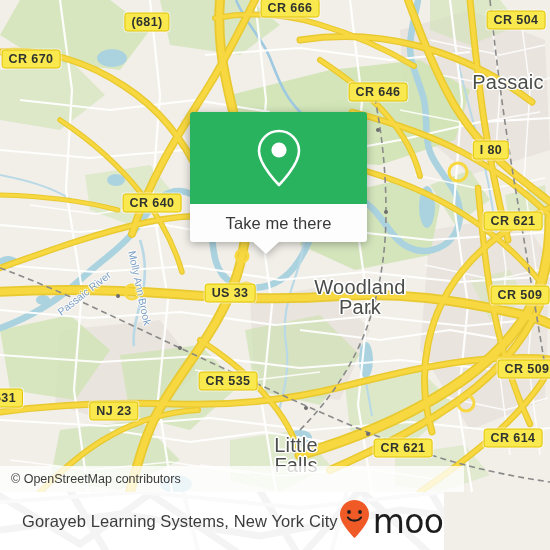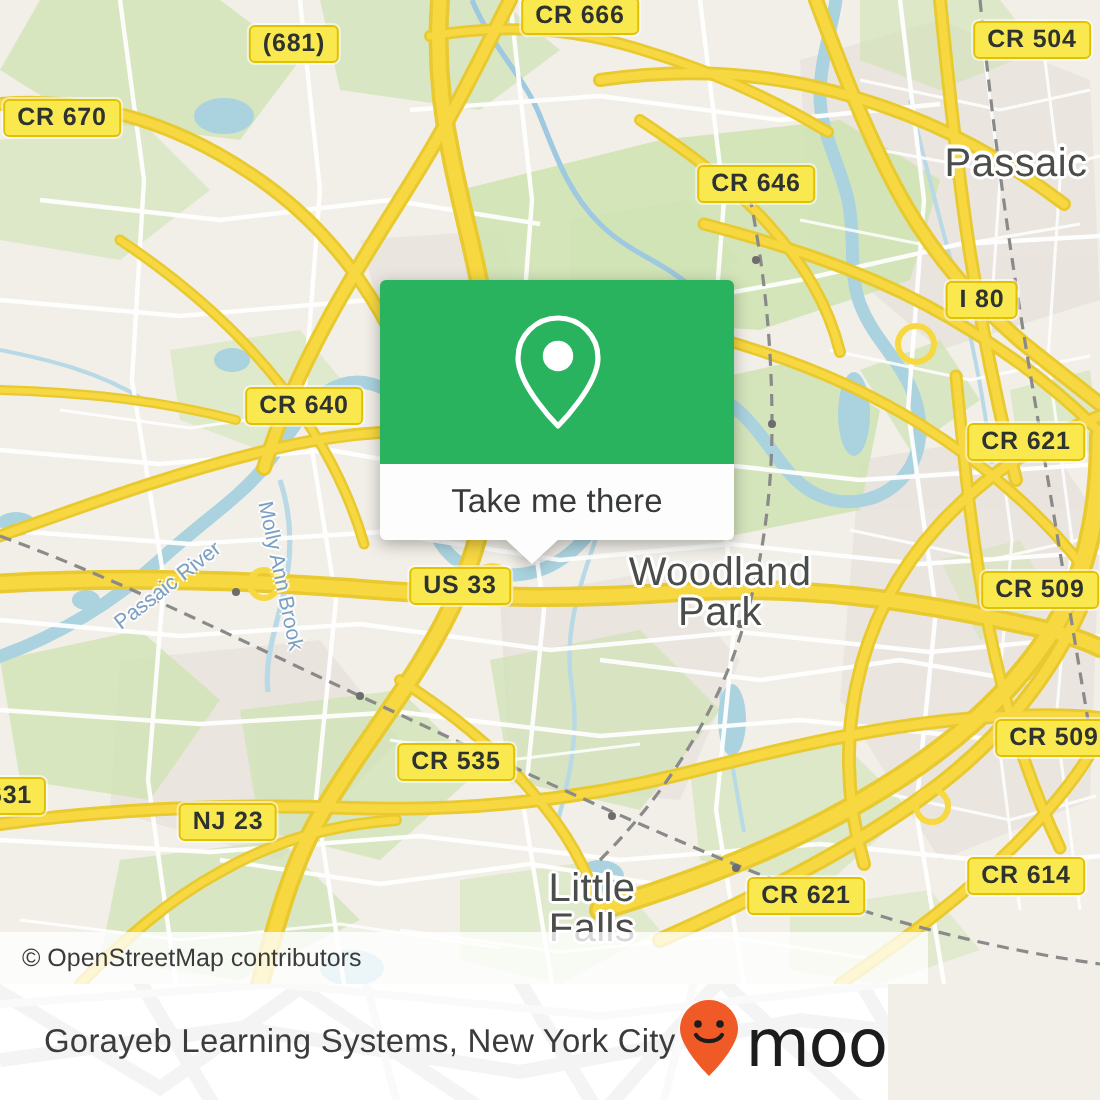--- a/index.html
+++ b/index.html
@@ -98,21 +98,21 @@
   .attribution span {
     font-size: 12.5px;
     color: #3b3b3b;
     font-family: "Liberation Sans", sans-serif;
   }
 
   
   .popup {
     position: absolute;
     left: 190px;
-    top: 140px;
+    top: 112px;
     width: 177px;
     filter: drop-shadow(0 2px 4px rgba(0,0,0,.30));
   }
   .popup-head {
     height: 92px;
     background: #29b35e;
     border-radius: 3px 3px 0 0;
     display: flex;
     align-items: center;
     justify-content: center;

